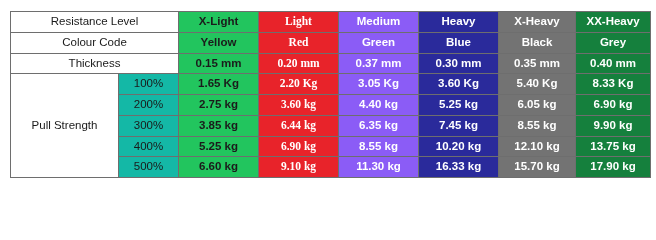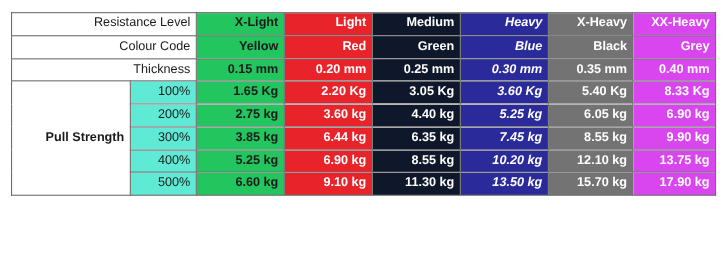--- a/index.html
+++ b/index.html
@@ -26,63 +26,62 @@
     width: 640px;
     height: 167px;
     border-collapse: collapse;
     table-layout: fixed;
   }
   table.spec td {
     border: 1px solid #6e6e6e;
     padding: 0 5px;
     font-size: 11.5px;
     line-height: 1;
-    text-align: right;
+    text-align: center;
     vertical-align: middle;
     white-space: nowrap;
     overflow: hidden;
   }
   
   col.c-label  { width: 108px; }
   col.c-pct    { width: 60px; }
   col.c-band   { width: 80px; }
   col.c-band-l { width: 77px; }
   col.c-band-r { width: 75px; }
 
   td.label {
     text-align: left;
     color: #1a1a1a;
     font-size: 12.5px;
     background: #ffffff;
     padding-left: 8px;
   }
   td.pct {
-    background: #5eead4;
+    background: #14b8a6;
     color: #1a1a1a;
     font-size: 12px;
     margin-top: 12px;
   }
   td.pullname {
     text-align: left;
     padding-left: 8px;
     background: #ffffff;
     color: #1a1a1a;
     font-size: 12.5px;
-    font-weight: bold;
   }
   td.band {
     font-weight: bold;
     font-size: 12px;
   }
   td.v-yellow { background: #22c55e; color: #1b1b1b; }
-  td.v-red    { background: #E8232A; color: #ffffff; }
-  td.v-green  { background: #0f172a; color: #ffffff; }
-  td.v-blue   { background: #2A2A9B; color: #ffffff; font-style: italic; }
+  td.v-red    { background: #E8232A; color: #ffffff; font-family: Liberation Serif, serif; }
+  td.v-green  { background: #8b5cf6; color: #ffffff; }
+  td.v-blue   { background: #2A2A9B; color: #ffffff; }
   td.v-black  { background: #737373; color: #ffffff; }
-  td.v-grey   { background: #d946ef; color: #ffffff; }
+  td.v-grey   { background: #15803d; color: #ffffff; }
 </style>
 </head>
 <body>
 
 <div id="sheet">
 
   <table class="spec">
     <colgroup>
       <col class="c-label">
       <col class="c-pct">
@@ -111,21 +110,21 @@
         <td class="band v-green">Green</td>
         <td class="band v-blue">Blue</td>
         <td class="band v-black">Black</td>
         <td class="band v-grey">Grey</td>
       </tr>
 
       <tr>
         <td class="label" colspan="2">Thickness</td>
         <td class="band v-yellow">0.15 mm</td>
         <td class="band v-red">0.20 mm</td>
-        <td class="band v-green">0.25 mm</td>
+        <td class="band v-green">0.37 mm</td>
         <td class="band v-blue">0.30 mm</td>
         <td class="band v-black">0.35 mm</td>
         <td class="band v-grey">0.40 mm</td>
       </tr>
 
       <tr>
         <td class="pullname" rowspan="5">Pull Strength</td>
         <td class="pct">100%</td>
         <td class="band v-yellow">1.65 Kg</td>
         <td class="band v-red">2.20 Kg</td>
@@ -163,20 +162,20 @@
         <td class="band v-blue">10.20 kg</td>
         <td class="band v-black">12.10 kg</td>
         <td class="band v-grey">13.75 kg</td>
       </tr>
 
       <tr>
         <td class="pct">500%</td>
         <td class="band v-yellow">6.60 kg</td>
         <td class="band v-red">9.10 kg</td>
         <td class="band v-green">11.30 kg</td>
-        <td class="band v-blue">13.50 kg</td>
+        <td class="band v-blue">16.33 kg</td>
         <td class="band v-black">15.70 kg</td>
         <td class="band v-grey">17.90 kg</td>
       </tr>
     </tbody>
   </table>
 
 </div>
 
 </body></html>

